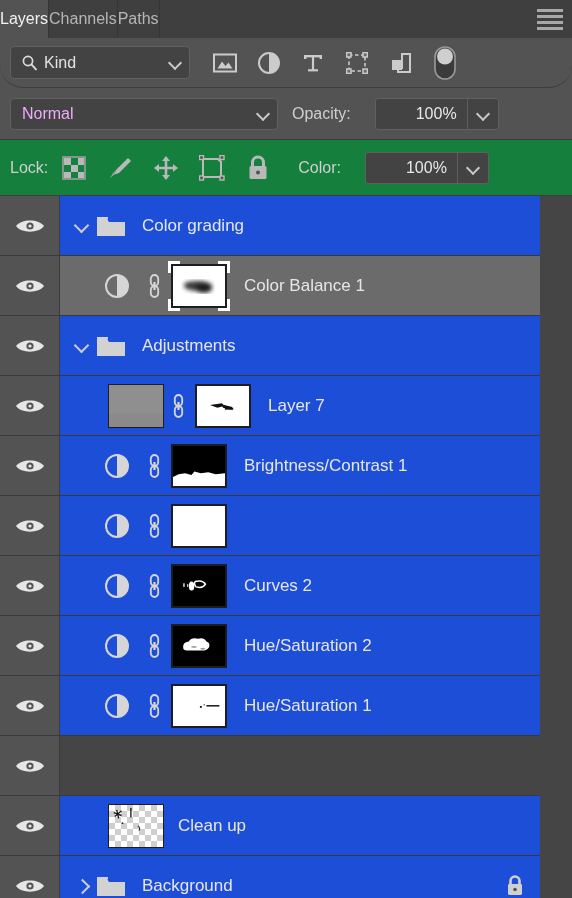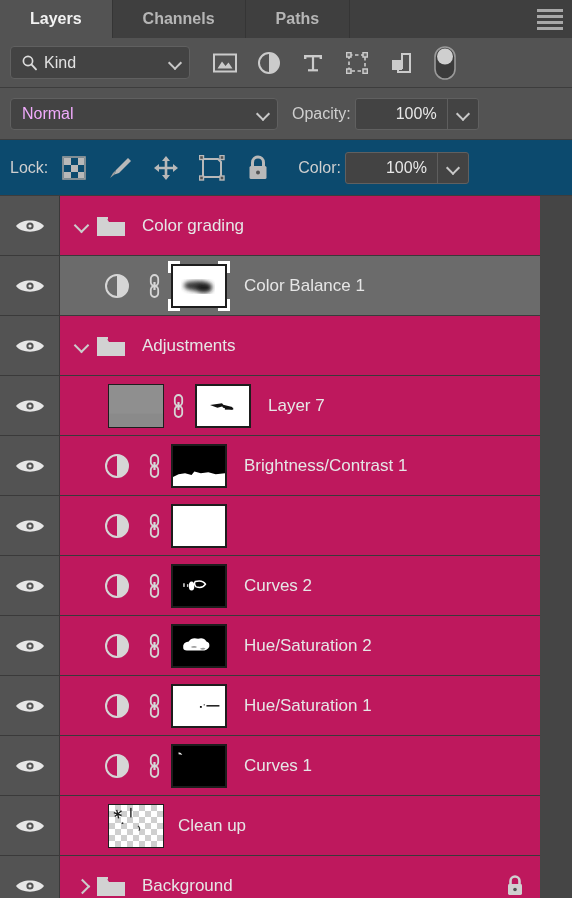--- a/index.html
+++ b/index.html
@@ -17,42 +17,43 @@
   .panel { width: 572px; height: 898px; display: flex; flex-direction: column; background: #535353; }
 
   
   .tabbar {
     height: 38px; background: #3f3f3f;
     display: flex; align-items: stretch; flex: 0 0 38px;
     position: relative;
   }
   .tab {
     display: flex; align-items: center;
-    padding: 0 30px;
-    font-size: 16px; font-weight: bold;
+    padding: 0 0;
+    font-size: 16px; font-weight: normal;
     color: #b6b6b6;
     border-right: 1px solid #353535;
     cursor: default;
   }
   .tab.active { background: #535353; color: #f2f2f2; }
   .tabfill { flex: 1; border-right: 0; }
   .menu-btn {
     width: 44px; display: flex; align-items: center; justify-content: center;
     cursor: default;
   }
   .menu-btn .bars { width: 26px; display: flex; flex-direction: column; gap: 3px; }
   .menu-btn .bars i { display: block; height: 3px; background: #a8a8a8; border-radius: 0; }
 
   
   .filterrow {
     height: 50px; flex: 0 0 50px;
     background: #535353;
     display: flex; align-items: center;
     padding: 0 10px;
     border-bottom: 1px solid #3d3d3d;
+    border-radius: 23px;
   }
   .kind-select {
     width: 180px; height: 33px;
     background: #434343;
     border: 1px solid #606060; border-radius: 4px;
     display: flex; align-items: center;
     padding: 0 8px 0 10px;
     position: relative;
     cursor: default;
   }
@@ -73,38 +74,38 @@
     background: #535353;
     display: flex; align-items: center; padding: 0 10px;
     border-bottom: 1px solid #3d3d3d;
   }
   .blend-select {
     width: 268px; height: 32px;
     background: #434343; border: 1px solid #606060; border-radius: 4px;
     display: flex; align-items: center; padding: 0 8px 0 11px; cursor: default;
   }
   .blend-select .btext { flex: 1; font-size: 16px; color: #f0abfc; }
-  .lbl { font-size: 16px; color: #cfcfcf; margin-left: 14px; margin-right: 4px; }
+  .lbl { font-size: 16px; color: #cfcfcf; margin-left: 14px; margin-right: 24px; }
   .numfield {
     display: flex; align-items: stretch; height: 32px;
     border: 1px solid #606060; border-radius: 3px; overflow: hidden;
     background: #434343;
   }
   .numfield .val {
     min-width: 62px; display: flex; align-items: center; justify-content: center;
     font-size: 16px; color: #e8e8e8; padding: 0 6px;
     border-right: 1px solid #5e5e5e;
     margin-left: 30px;
   }
   .numfield .stepper { width: 30px; display: flex; align-items: center; justify-content: center; }
 
   
   .lockrow {
     height: 56px; flex: 0 0 56px;
-    background: #0c4a6e;
+    background: #15803d;
     display: flex; align-items: center; padding: 0 10px;
     border-bottom: 1px solid #3d3d3d;
   }
   .lockrow .locklabel { font-size: 16px; color: #cfcfcf; margin-right: 12px; }
   .lock-icons { display: flex; align-items: center; gap: 18px; }
   .lockicon { width: 28px; height: 28px; display: flex; align-items: center; justify-content: center; cursor: default; }
 
   
   .layerlist { flex: 1; background: #454545; overflow: hidden; position: relative; }
   .row {
@@ -112,21 +113,21 @@
     border-bottom: 1px solid #3a3a3a;
     cursor: default;
   }
   .eyecell {
     width: 60px; flex: 0 0 60px;
     background: #535353;
     border-right: 1px solid #3a3a3a;
     display: flex; align-items: center; justify-content: center;
   }
   .rowbody {
-    flex: 1; background: #be185d;
+    flex: 1; background: #1d4ed8;
     display: flex; align-items: center;
     padding-left: 8px; padding-right: 8px;
     margin-right: 32px;
     position: relative;
   }
   .row.selected .rowbody { background: #6b6b6b; }
   .gutter { position: absolute; right: 0; top: 0; width: 32px; height: 100%; background: #454545; }
 
   .twisty { width: 26px; display: flex; align-items: center; justify-content: center; flex: 0 0 26px; }
   .twisty .c { width: 12px; height: 12px; position: relative; }
@@ -671,45 +672,20 @@
     </div>
 
     <div class="row">
       <div class="eyecell">
         <svg width="30" height="18" viewBox="0 0 30 18">
           <path d="M1 9 C6 1.5 24 1.5 29 9 C24 16.5 6 16.5 1 9 Z" fill="#e6e6e6"></path>
           <circle cx="15" cy="9" r="3.6" fill="#535353"></circle>
           <circle cx="15" cy="9" r="1.6" fill="#e6e6e6"></circle>
         </svg>
       </div>
-      <div class="rowbody">
-        <span class="indent-sp"></span>
-        <span class="adjicon">
-          <svg width="26" height="26" viewBox="0 0 26 26">
-            <circle cx="13" cy="13" r="11" fill="none" stroke="#d6d6d6" stroke-width="2"></circle>
-            <path d="M13 2 A11 11 0 0 1 13 24 Z" fill="#d6d6d6"></path>
-          </svg>
-        </span>
-        <span class="linkicon">
-          <svg width="15" height="26" viewBox="0 0 15 26">
-            <path d="M7.5 2 a3.7 3.7 0 0 1 3.7 3.7 v3.6 a3.7 3.7 0 0 1 -7.4 0 v-3.6 a3.7 3.7 0 0 1 3.7 -3.7 z" fill="none" stroke="#d6d6d6" stroke-width="1.8"></path>
-            <path d="M7.5 24 a3.7 3.7 0 0 0 3.7 -3.7 v-3.6 a3.7 3.7 0 0 0 -7.4 0 v3.6 a3.7 3.7 0 0 0 3.7 3.7 z" fill="none" stroke="#d6d6d6" stroke-width="1.8"></path>
-            <rect x="6.4" y="9" width="2.2" height="8" fill="#d6d6d6"></rect>
-          </svg>
-        </span>
-        <span class="maskwrap">
-          <span class="mask">
-            <svg width="100%" height="100%" viewBox="0 0 56 44" preserveAspectRatio="none">
-              <rect width="56" height="44" fill="#000000"></rect>
-              <path d="M6 7 q3 0 4 3 q-2 -1 -4 -1 z" fill="#e8e8e8"></path>
-            </svg>
-          </span>
-        </span>
-        <span class="layername">Curves 1</span>
-      </div>
       <div class="gutter"></div>
     </div>
 
     <div class="row">
       <div class="eyecell">
         <svg width="30" height="18" viewBox="0 0 30 18">
           <path d="M1 9 C6 1.5 24 1.5 29 9 C24 16.5 6 16.5 1 9 Z" fill="#e6e6e6"></path>
           <circle cx="15" cy="9" r="3.6" fill="#535353"></circle>
           <circle cx="15" cy="9" r="1.6" fill="#e6e6e6"></circle>
         </svg>

